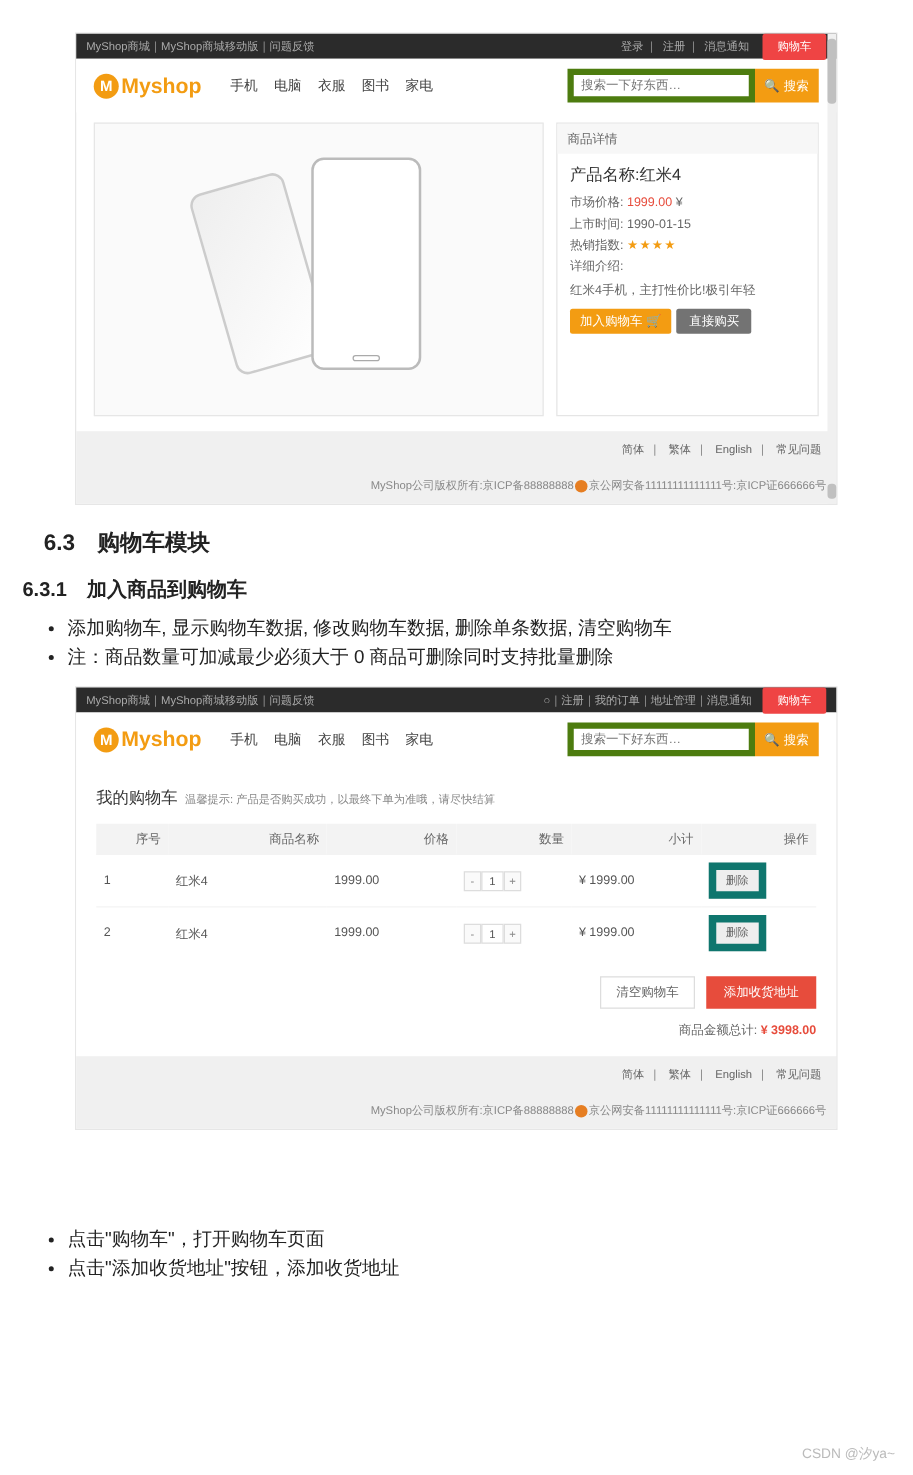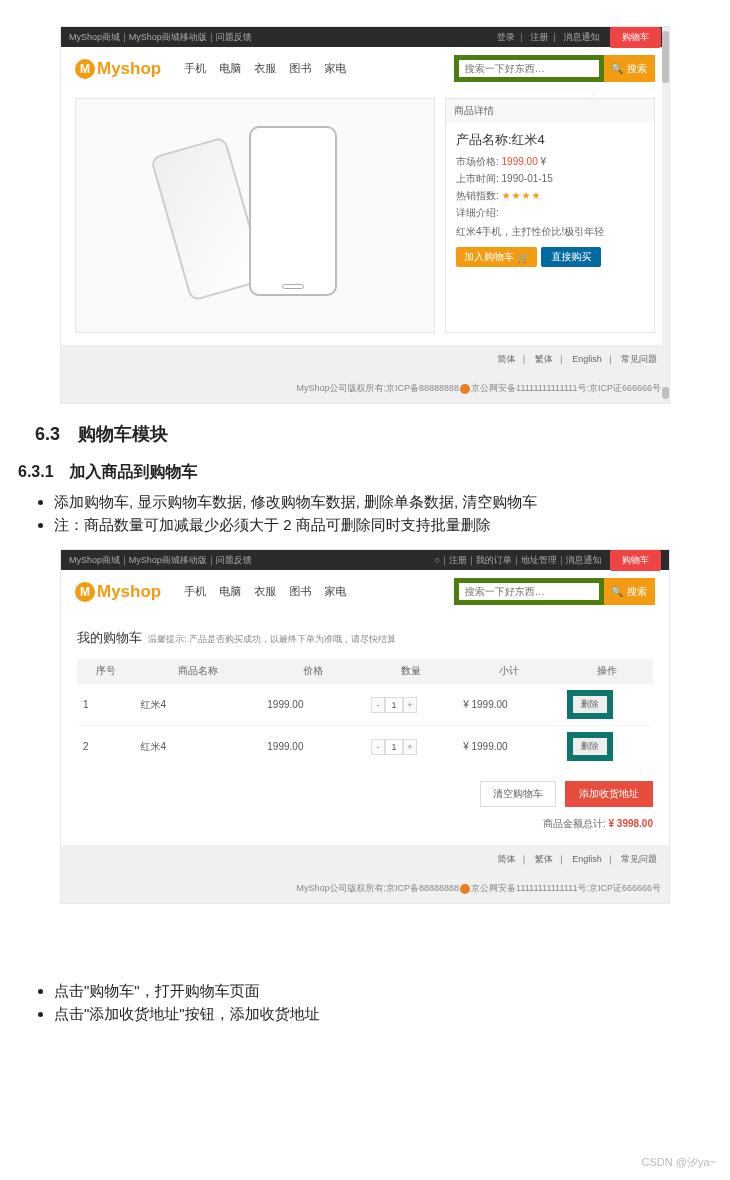--- a/index.html
+++ b/index.html
@@ -35,34 +35,34 @@
 .info-card{width:210px;border:1px solid #e5e5e5}
 .info-head{background:#f7f7f7;padding:5px 8px;color:#666;font-size:10px}
 .info-body{padding:8px 10px}
 .info-body .pname{font-size:13px;color:#333;margin-bottom:6px}
 .info-body .row{font-size:10px;color:#666;margin:3px 0}
 .info-body .price{color:#e74c3c}
 .info-body .stars{color:#f39c12;letter-spacing:1px}
 .info-body .desc{font-size:10px;color:#666;margin:5px 0 8px}
 .btns{display:flex;gap:4px}
 .obtn{background:#f39c12;color:#fff;padding:3px 8px;border-radius:2px;font-size:10px;border:none;display:inline-flex;align-items:center;gap:3px}
-.rbtn{background:#0369a1;color:#fff;padding:3px 10px;border-radius:2px;font-size:10px;border:none}
+.rbtn{background:#737373;color:#fff;padding:3px 10px;border-radius:2px;font-size:10px;border:none}
 .footer{background:#f0f0f0;text-align:right;padding:8px;font-size:9px;color:#666}
 .footer a{color:#666;margin:0 4px}
 .foot2{font-size:9px;color:#888;margin-top:16px}
 .beian{display:inline-block;width:10px;height:10px;background:#e67e22;border-radius:50%;vertical-align:middle;margin:0 1px}
 .scrollbar{position:absolute;right:0;top:0;bottom:0;width:7px;background:#f0f0f0}
 .thumb{position:absolute;right:0;width:7px;background:#c0c0c0;border-radius:3px}
 
 .cart-cont{background:#fff;padding:10px 16px 14px}
 .cart-title{font-size:13px;color:#333;margin-bottom:2px}
 .cart-sub{font-size:9px;color:#888}
 .cart-head{display:flex;align-items:baseline;gap:6px;margin:6px 0 10px}
 table.cart{width:100%;border-collapse:collapse;font-size:10px}
-table.cart th{background:#f3f3f3;padding:5px 6px;text-align:center;color:#666;font-weight:400}
+table.cart th{background:#f3f3f3;padding:5px 6px;text-align:right;color:#666;font-weight:400}
 table.cart td{padding:6px 6px;color:#555;border-top:1px solid #f3f3f3}
 .qty{display:flex;align-items:center}
 .qbtn{border:1px solid #ddd;width:14px;height:16px;background:#fafafa;font-size:9px;color:#888;line-height:14px;text-align:center}
 .qv{border:1px solid #ddd;width:18px;height:16px;text-align:center;font-size:9px;line-height:14px}
 .delbtn{background:#eee;border:6px solid #0f766e;padding:2px 8px;font-size:9px;color:#666}
 .cart-actions{text-align:right;margin-top:14px}
 .clr{border:1px solid #ddd;background:#fff;padding:5px 12px;font-size:10px;color:#666;margin-right:6px}
 .addr{background:#e74c3c;color:#fff;border:none;padding:6px 14px;font-size:10px}
 .total{text-align:right;font-size:10px;color:#666;margin-top:10px}
 .total .tp{color:#e74c3c;font-weight:700}
@@ -140,21 +140,21 @@
       <a>常见问题</a>
     </div>
     <div class="foot2"><span>MyShop公司版权所有:京ICP备88888888</span><span class="beian"></span><span>京公网安备11111111111111号:京ICP证666666号</span></div>
   </div>
 </div>
 
 <h2>6.3　购物车模块</h2>
 <h3>6.3.1　加入商品到购物车</h3>
 <ul class="doc-list">
   <li>添加购物车, 显示购物车数据, 修改购物车数据, 删除单条数据, 清空购物车</li>
-  <li>注：商品数量可加减最少必须大于 2 商品可删除同时支持批量删除</li>
+  <li>注：商品数量可加减最少必须大于 0 商品可删除同时支持批量删除</li>
 </ul>
 
 <div class="shot">
   <div class="topbar">
     <div class="tl">MyShop商城｜MyShop商城移动版｜问题反馈</div>
     <div class="tr">
       <span>○｜注册｜我的订单｜地址管理｜消息通知</span>
       <span class="cart-btn">购物车</span>
     </div>
   </div>

